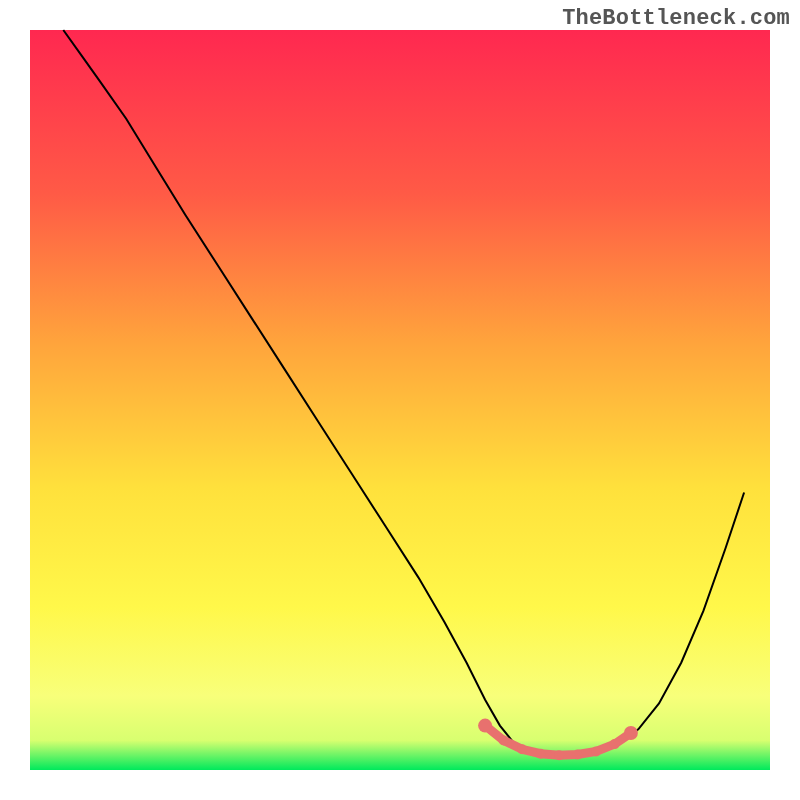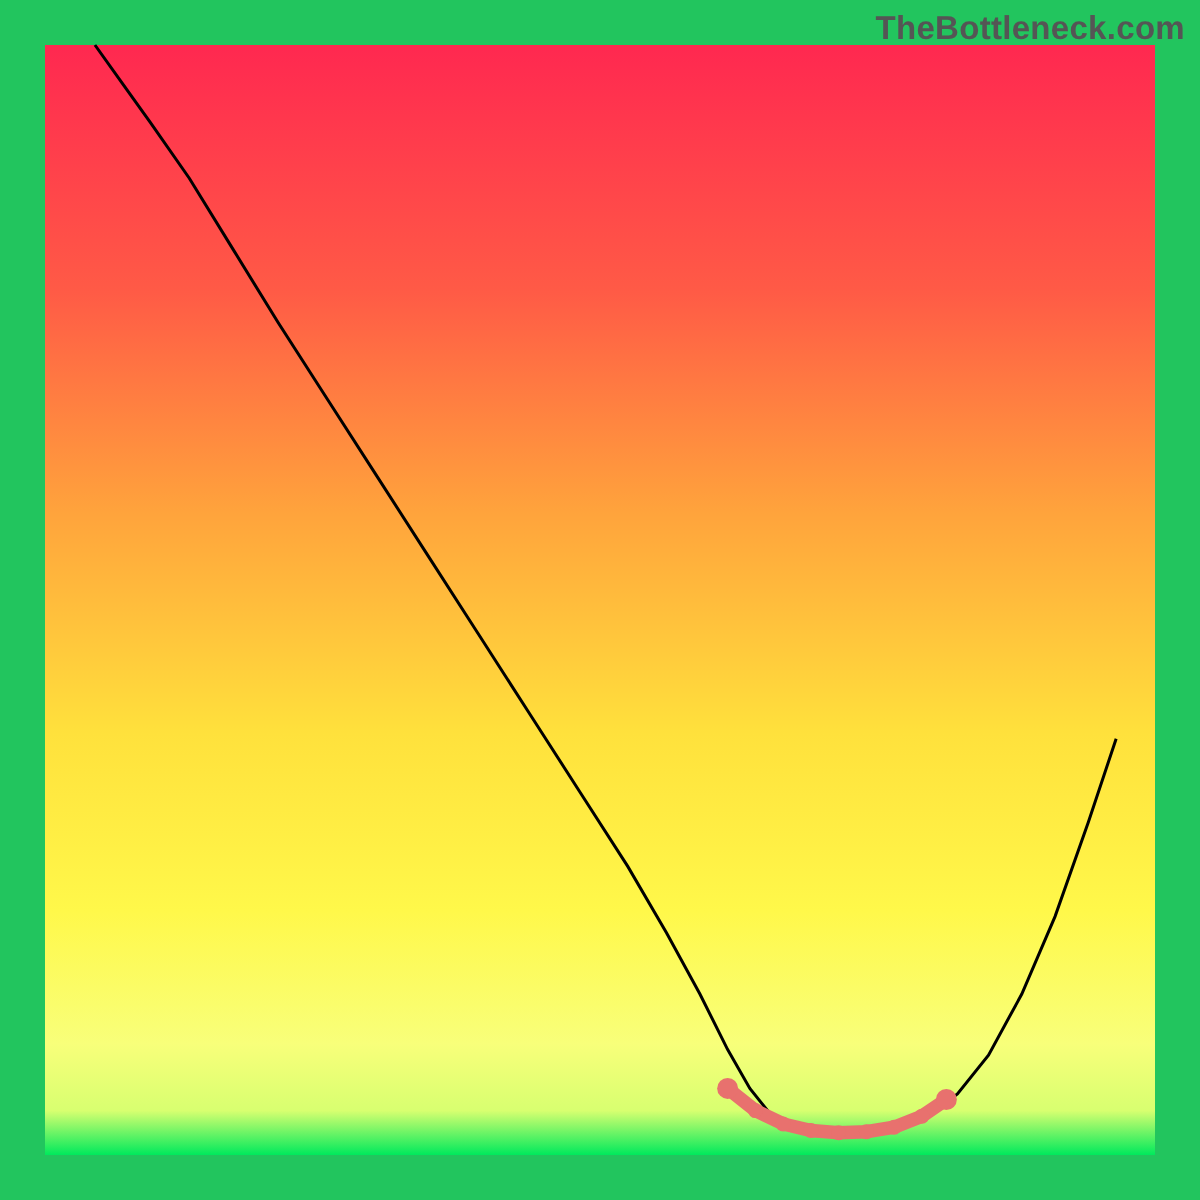--- a/index.html
+++ b/index.html
@@ -8,21 +8,22 @@
     background: #000;
     width: 800px;
     height: 800px;
     position: relative;
     font-family: Arial, sans-serif;
   }
   .container {
     position: relative;
     width: 800px;
     height: 800px;
-    background: #22c55e;
+    background: #ffffff;
+    font-family: Liberation Mono, monospace;
   }
   .watermark {
     position: absolute;
     top: 6px;
     right: 10px;
     color: #555;
     font-size: 22px;
     font-weight: bold;
     z-index: 20;
     letter-spacing: 0.2px;

